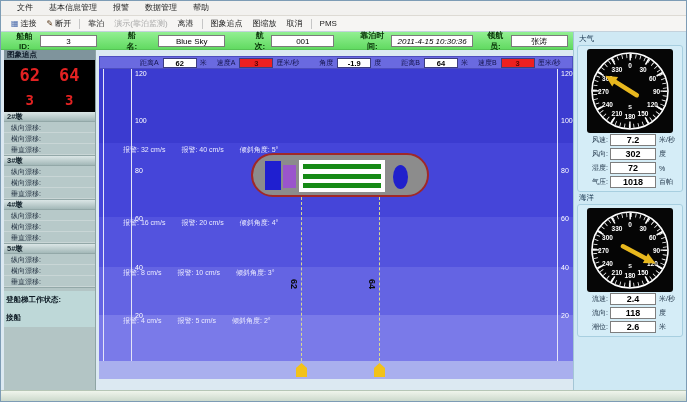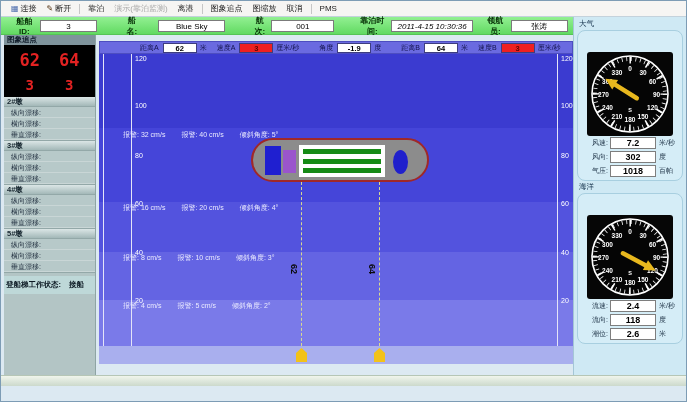--- a/index.html
+++ b/index.html
@@ -27,21 +27,21 @@
 
   
   .sidebar { width:92px; background:#b3c5c5; border-right:1px solid #8ea4a4; display:flex; flex-direction:column; }
   .display-title { height:10px; line-height:10px; font-size:7.5px; font-weight:bold; color:#101c2a; background:#7f949c; padding-left:3px; }
   .display-box { height:52px; background:#000; display:grid; grid-template-columns:1fr 1fr; align-items:center; justify-items:center; padding:1px 6px; }
   .dv { color:#e22222; font-family:"DejaVu Sans Mono","Liberation Mono",monospace; font-weight:bold; }
   .dv-big { font-size:17px; } .dv-small { font-size:14px; }
   .sb-group { border-bottom:1px solid #93a8a8; }
   .sb-group-header { height:10px; line-height:10px; font-size:7.5px; font-weight:bold; color:#16262f; background:linear-gradient(#dbe6e6,#a3b8b8); padding-left:3px; border-bottom:1px solid #93a8a8; }
   .sb-row { height:11px; line-height:11px; font-size:7px; color:#223040; padding-left:7px; background:#b7c9c9; border-bottom:1px solid rgba(255,255,255,.25); }
-  .gangway { margin-top:3px; padding:4px 2px; font-size:7.5px; font-weight:bold; color:#0d1a24; background:#bed8d8; display:flex; gap:8px; }
+  .gangway { margin-top:3px; padding:4px 2px; font-size:7.5px; font-weight:bold; color:#0d1a24; background:#bed8d8; display:flex; gap:8px;flex-direction:column; }
 
   
   .plot-col { width:477px; padding:6px 0 0 3px; position:relative; }
   .plot-header { height:13px; width:474px; background:#6a6ae0; border:1px solid #4d4dc0; display:flex; align-items:center; font-size:7px; color:#12124a; padding-left:30px; }
   .ph-label { margin-left:10px; }
   .ph-box { width:34px; height:10px; margin-left:4px; background:#fff; border:1px solid #3d3d80; font-size:7.5px; font-weight:bold; color:#000; text-align:center; line-height:9px; }
   .ph-box.red { background:#ee2020; color:#5c0606; }
   .ph-unit { margin-left:3px; }
 
   .chart { position:relative; width:474px; height:310px; overflow:hidden; }
@@ -73,34 +73,41 @@
   .drop-line { position:absolute; top:128px; height:169px; width:1px; border-left:1px dashed #d8d890; }
   .dl-a { left:202px; } .dl-b { left:280px; }
   .drop-label { position:absolute; top:210px; font-size:9px; font-weight:bold; color:#0a0a0a; transform:rotate(90deg); }
   .dla { left:190px; } .dlb { left:268px; }
   .marker { position:absolute; top:294px; width:11px; height:14px; background:#f2c21a; clip-path:polygon(50% 0%,100% 35%,100% 100%,0% 100%,0% 35%); }
   .mk-a { left:197px; } .mk-b { left:275px; }
 
   
   .right-panel { width:131px; background:#cfe9f4; border-left:1px solid #a4c6d6; padding:1px 3px; }
   .panel-title { font-size:7.5px; color:#13304a; margin:1px 0 1px 2px; }
-  .panel-box { border:1px solid #a8cfe0; border-radius:8px; background:#d5edf7; padding:21px 2px 2px; }
+  .panel-box { border:1px solid #a8cfe0; border-radius:3px; background:#d5edf7; padding:3px 2px 2px; }
   .gauge-wrap { width:86px; height:84px; background:#060606; border-radius:3px; margin:0 auto; }
   .field-row { display:flex; align-items:center; height:14px; }
   .f-label { width:28px; text-align:right; font-size:7px; color:#1c3044; }
   .f-box { width:46px; height:12px; margin-left:2px; background:#fff; border:1px solid #7e7e7e; text-align:center; font-size:9px; font-weight:bold; line-height:11px; color:#000; }
   .f-unit { margin-left:3px; font-size:7px; color:#1c3044; }
 
   .bottom-bar { height:11px; background:linear-gradient(#f0f5ec,#ccd9cc); border-top:1px solid #b6c6b6; }
 </style>
 </head>
 <body>
 
 <div class="window">
 
+  <div class="menubar">
+    <div class="menu-item">文件</div>
+    <div class="menu-item">基本信息管理</div>
+    <div class="menu-item">报警</div>
+    <div class="menu-item">数据管理</div>
+    <div class="menu-item">帮助</div>
+  </div>
 
   <div class="toolbar">
     <div class="tool-item">
       <span class="tool-icon" style="color:#4466aa;">▦</span>
       <span>连接</span>
     </div>
     <div class="tool-item">
       <span class="tool-icon" style="color:#5a3a1a;">✎</span>
       <span>断开</span>
     </div>
@@ -286,20 +293,25 @@
           <span class="f-label">风速:</span>
           <div class="f-box">7.2</div>
           <span class="f-unit">米/秒</span>
         </div>
         <div class="field-row">
           <span class="f-label">风向:</span>
           <div class="f-box">302</div>
           <span class="f-unit">度</span>
         </div>
         <div class="field-row">
+          <span class="f-label">湿度:</span>
+          <div class="f-box">72</div>
+          <span class="f-unit">%</span>
+        </div>
+        <div class="field-row">
           <span class="f-label">气压:</span>
           <div class="f-box">1018</div>
           <span class="f-unit">百帕</span>
         </div>
       </div>
 
       <div class="panel-title">海洋</div>
       <div class="panel-box">
         <div class="gauge-wrap">
           <svg viewBox="0 0 86 84" width="86" height="84">

